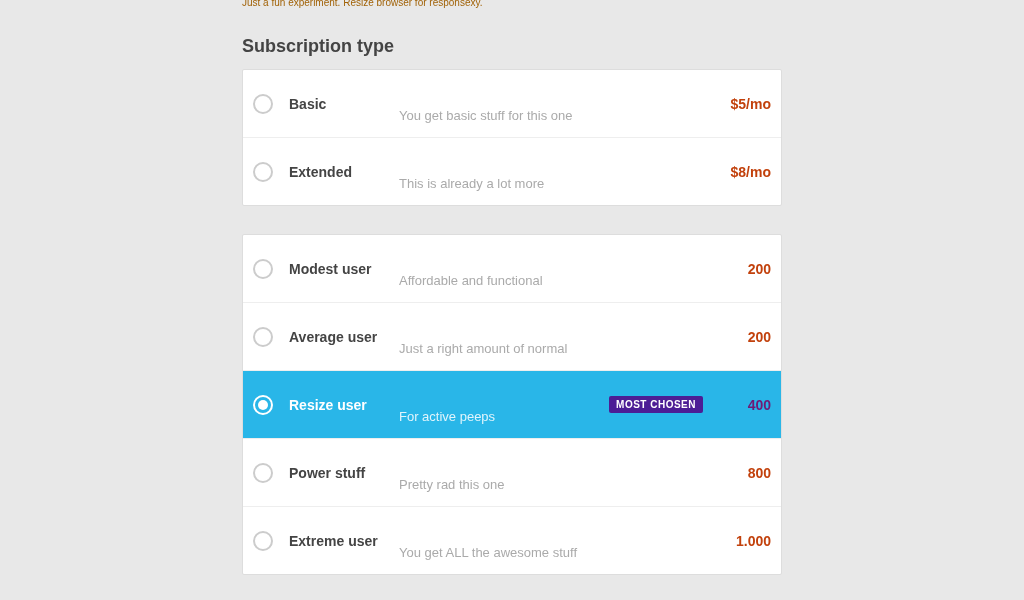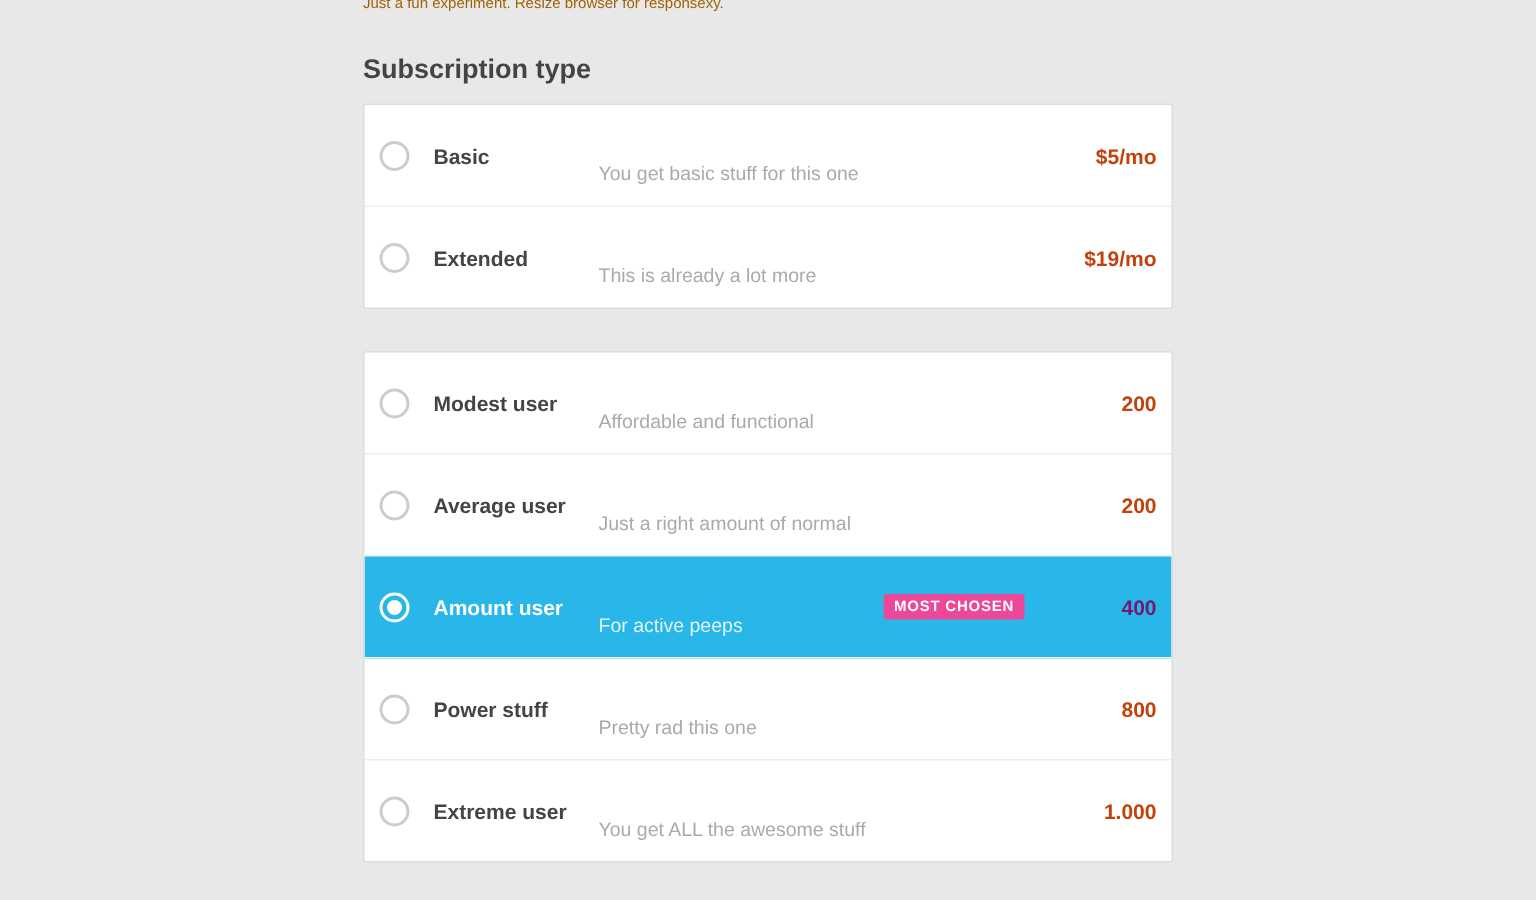--- a/index.html
+++ b/index.html
@@ -98,28 +98,28 @@
       color: #aaa;
       flex: 1;
       margin-top: 24px;
     }
 
     .option-row.selected .option-desc {
       color: rgba(255,255,255,0.85);
     }
 
     .badge {
-      background: #ec4899;
+      background: #4c1d95;
       color: #fff;
       font-size: 10px;
       font-weight: 700;
       letter-spacing: 0.5px;
       padding: 3px 7px;
       border-radius: 2px;
-      margin-right: 28px;
+      margin-right: 8px;
       white-space: nowrap;
     }
 
     .option-price {
       font-size: 14px;
       font-weight: 600;
       color: #c2410c;
       min-width: 60px;
       text-align: right;
     }
@@ -141,21 +141,21 @@
   <div class="option-row">
         <div class="radio-outer"></div>
         <span class="option-name">Basic</span>
         <span class="option-desc">You get basic stuff for this one</span>
         <span class="option-price">$5/mo</span>
       </div>
       <div class="option-row">
         <div class="radio-outer"></div>
         <span class="option-name">Extended</span>
         <span class="option-desc">This is already a lot more</span>
-        <span class="option-price">$19/mo</span>
+        <span class="option-price">$8/mo</span>
       </div>
     </div>
 
 
   <div class="option-group">
 
   <div class="option-row">
         <div class="radio-outer"></div>
         <span class="option-name">Modest user</span>
         <span class="option-desc">Affordable and functional</span>
@@ -164,21 +164,21 @@
       <div class="option-row">
         <div class="radio-outer"></div>
         <span class="option-name">Average user</span>
         <span class="option-desc">Just a right amount of normal</span>
         <span class="option-price">200</span>
       </div>
       <div class="option-row selected">
         <div class="radio-outer">
           <div class="radio-inner"></div>
         </div>
-        <span class="option-name">Amount user</span>
+        <span class="option-name">Resize user</span>
         <span class="option-desc">For active peeps</span>
         <span class="badge">MOST CHOSEN</span>
         <span class="option-price">400</span>
       </div>
       <div class="option-row">
         <div class="radio-outer"></div>
         <span class="option-name">Power stuff</span>
         <span class="option-desc">Pretty rad this one</span>
         <span class="option-price">800</span>
       </div>

